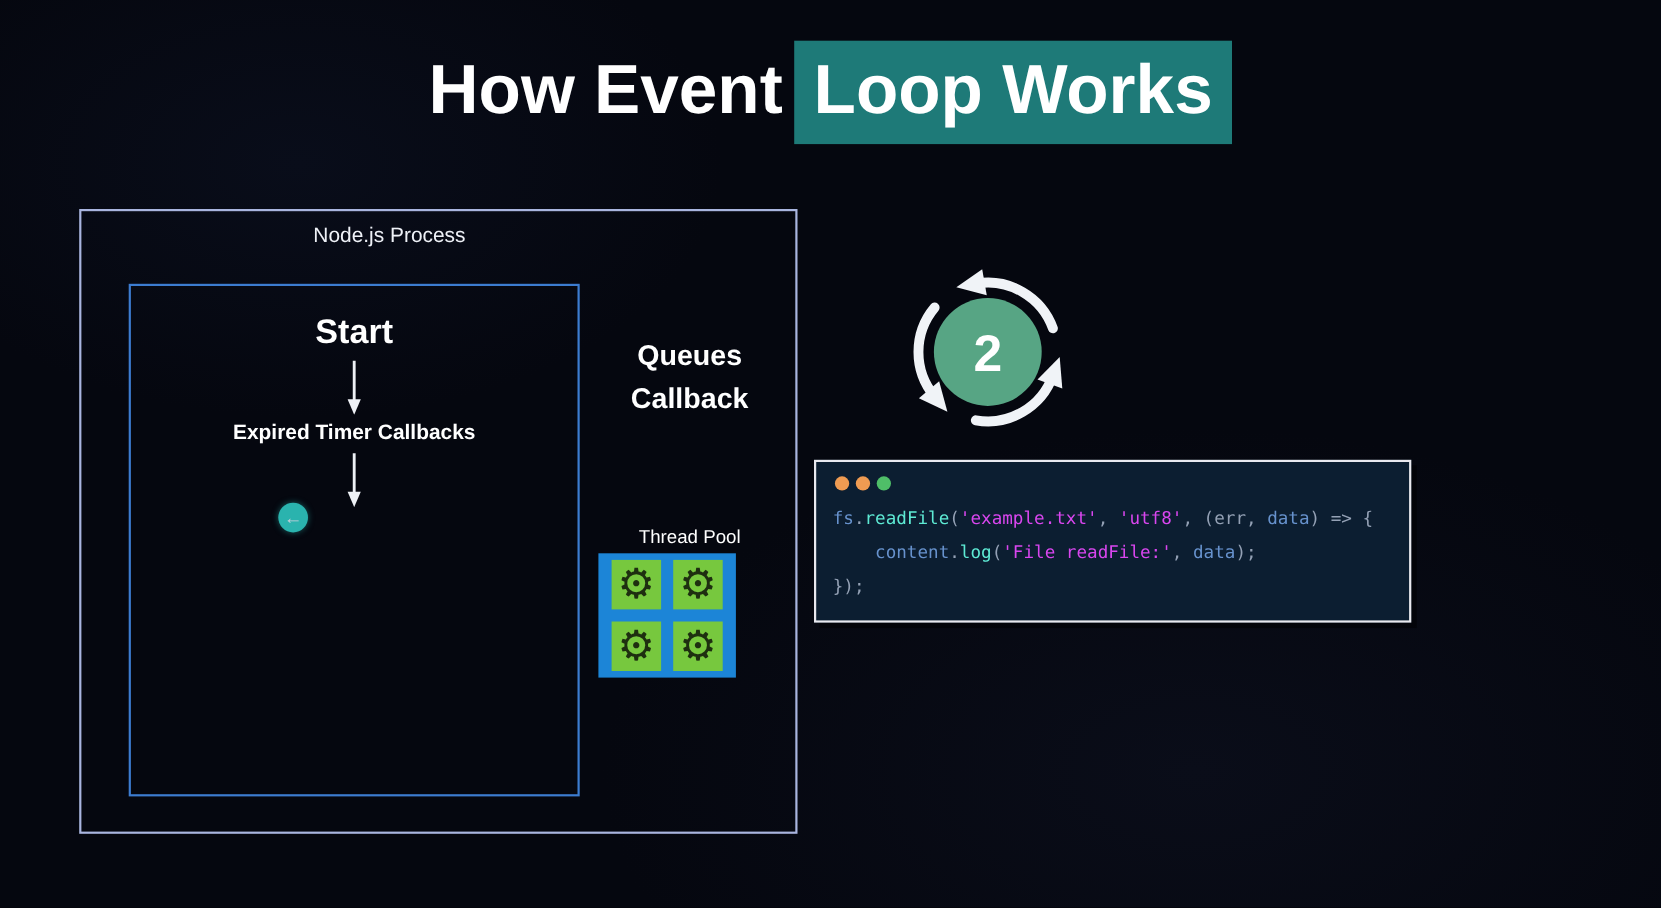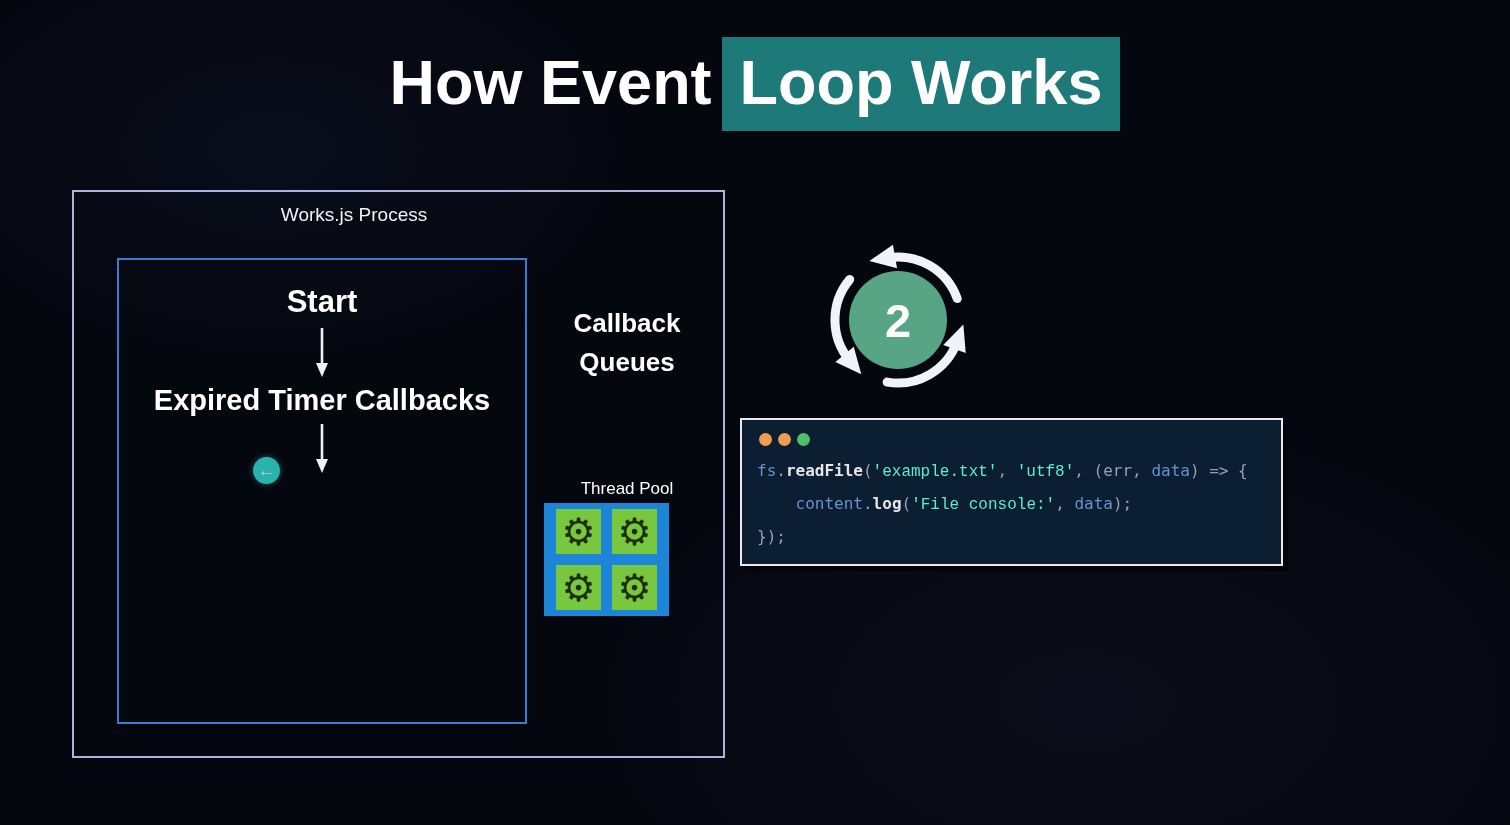--- a/index.html
+++ b/index.html
@@ -18,21 +18,21 @@
   
   .process-box{position:absolute;left:72px;top:190px;width:653px;height:568px;
     border:2px solid #a9b5df;box-sizing:border-box;}
   .process-label{position:absolute;left:0;top:12px;width:560px;text-align:center;
     color:#eef1f7;font-size:19px;}
   .inner-box{position:absolute;left:43px;top:66px;width:410px;height:466px;
     border:2px solid #3c7cd0;box-sizing:border-box;
     display:flex;flex-direction:column;align-items:center;padding-top:23px;}
   .flow-step{color:#ffffff;font-weight:bold;line-height:1.25;text-align:center;}
   .fs-0{font-size:31px;}
-  .fs-1{font-size:29px;}
+  .fs-1{font-size:19px;}
   .fs-2{font-size:29px;}
   .flow-arrow{margin:5px 0;}
   
   .queues-label{position:absolute;left:453px;top:112px;width:200px;text-align:center;
     color:#ffffff;font-weight:bold;font-size:26px;line-height:39px;}
   .threadpool-label{position:absolute;left:453px;top:287px;width:200px;text-align:center;
     color:#ffffff;font-weight:normal;font-size:17px;}
   .threadpool-box{position:absolute;left:470px;top:311px;width:125px;height:113px;
     background:#1c85d7;display:grid;grid-template-columns:45px 45px;grid-template-rows:45px 45px;
     gap:11px;justify-content:center;align-content:center;}
@@ -44,56 +44,56 @@
   
   .code-window{position:absolute;left:740px;top:418px;width:543px;height:148px;
     background:#0c1e31;border:2px solid #e9e9ef;box-sizing:border-box;
     box-shadow:5px 5px 0 rgba(0,0,0,0.45);}
   .window-dots{display:flex;gap:6px;padding:13px 0 0 17px;}
   .dot{width:13px;height:13px;border-radius:50%;}
   .code-area{padding:9px 0 0 15px;font-family:"DejaVu Sans Mono",monospace;
     font-size:16px;line-height:31px;}
   .code-line{white-space:pre;}
   .tok-kw{color:#6792cd;margin-top:12px;}
-  .tok-fn{color:#e5e5e5;font-weight:bold;}
-  .tok-str{color:#5eead4;font-family:Liberation Mono, monospace;}
+  .tok-fn{color:#5eead4;font-weight:normal;}
+  .tok-str{color:#d946ef;}
   .tok-pun{color:#94a1b5;}
   
   .cursor{position:absolute;left:253px;top:457px;width:27px;height:27px;border-radius:50%;
     background:#2ab3ae;display:flex;align-items:center;justify-content:center;
     color:#c6cfdb;font-size:17px;box-shadow:0 0 6px rgba(42,179,174,.5);}
 </style>
 </head>
 <body>
 
 <div class="stage">
 
   <div class="title-row">
     <span>How Event</span><span class="title-highlight">Loop Works</span>
   </div>
 
   <div class="process-box">
-    <div class="process-label">Works.js Process</div>
+    <div class="process-label">Node.js Process</div>
 
     <div class="inner-box">
       <div class="flow-step fs-0">Start</div>
       <svg class="flow-arrow" width="22" height="50" viewBox="0 0 22 50">
         <line x1="11" y1="1" x2="11" y2="37" stroke="#eef1f6" stroke-width="2.6"></line>
         <polygon points="11,50 5,36 17,36" fill="#eef1f6"></polygon>
       </svg>
       <div class="flow-step fs-1">Expired Timer Callbacks</div>
       <svg class="flow-arrow" width="22" height="50" viewBox="0 0 22 50">
         <line x1="11" y1="1" x2="11" y2="37" stroke="#eef1f6" stroke-width="2.6"></line>
         <polygon points="11,50 5,36 17,36" fill="#eef1f6"></polygon>
       </svg>
     </div>
 
     <div class="queues-label">
+      <div>Queues</div>
       <div>Callback</div>
-      <div>Queues</div>
     </div>
 
     <div class="threadpool-label">Thread Pool</div>
     <div class="threadpool-box">
       <span class="gear-cell">⚙</span>
       <span class="gear-cell">⚙</span>
       <span class="gear-cell">⚙</span>
       <span class="gear-cell">⚙</span>
     </div>
   </div>
@@ -114,21 +114,21 @@
   </svg>
 
   <div class="code-window">
     <div class="window-dots">
         <span class="dot" style="background: rgb(239, 155, 82);"></span>
         <span class="dot" style="background: rgb(239, 155, 82);"></span>
         <span class="dot" style="background: rgb(79, 190, 104);"></span>
       </div>
     <div class="code-area">
         <div class="code-line"><span class="tok-kw">fs</span><span class="tok-pun">.</span><span class="tok-fn">readFile</span><span class="tok-pun">(</span><span class="tok-str">'example.txt'</span><span class="tok-pun">, </span><span class="tok-str">'utf8'</span><span class="tok-pun">, (err, </span><span class="tok-kw">data</span><span class="tok-pun">) </span><span class="tok-pun">=&gt; {</span></div>
-        <div class="code-line"><span class="tok-pun">    </span><span class="tok-kw">content</span><span class="tok-pun">.</span><span class="tok-fn">log</span><span class="tok-pun">(</span><span class="tok-str">'File console:'</span><span class="tok-pun">, </span><span class="tok-kw">data</span><span class="tok-pun">);</span></div>
+        <div class="code-line"><span class="tok-pun">    </span><span class="tok-kw">content</span><span class="tok-pun">.</span><span class="tok-fn">log</span><span class="tok-pun">(</span><span class="tok-str">'File readFile:'</span><span class="tok-pun">, </span><span class="tok-kw">data</span><span class="tok-pun">);</span></div>
         <div class="code-line"><span class="tok-pun">});</span></div>
       </div>
   </div>
 
   <div class="cursor">
     <span>←</span>
   </div>
 
 </div>
 

